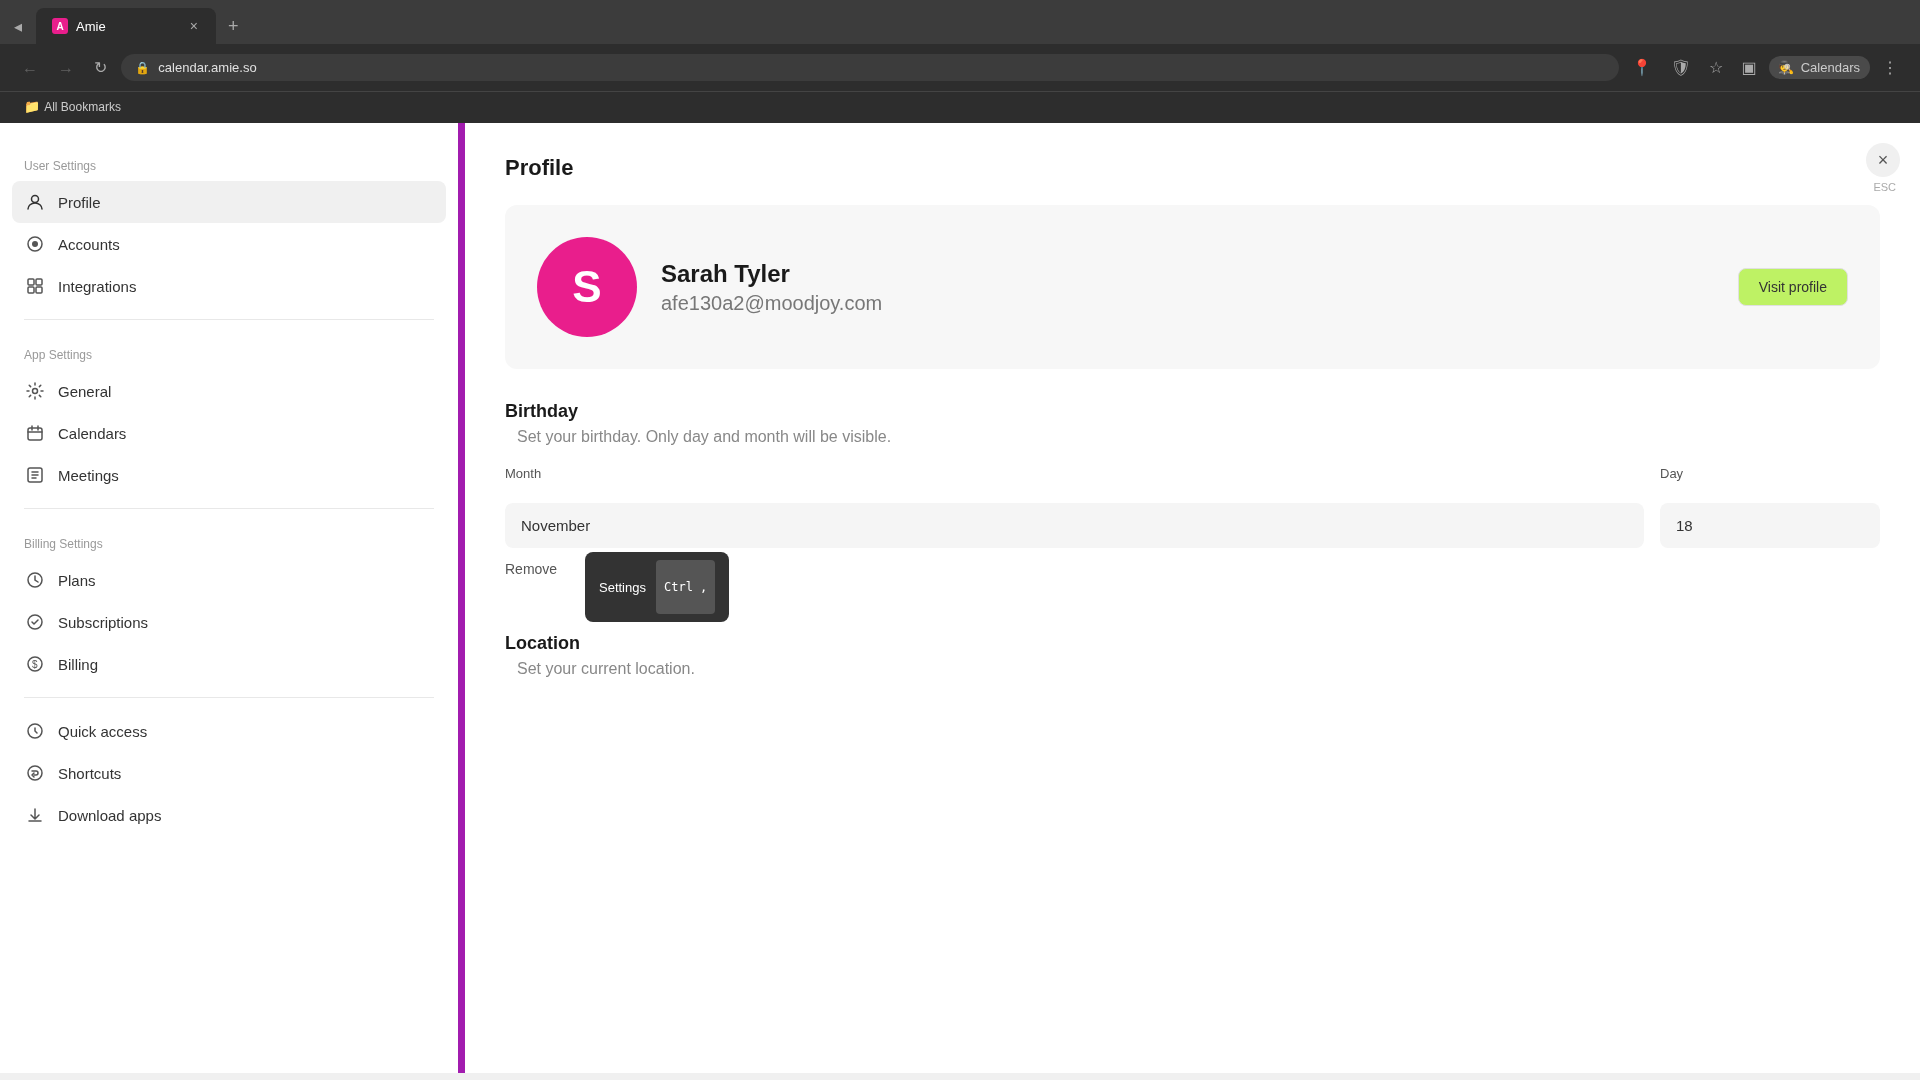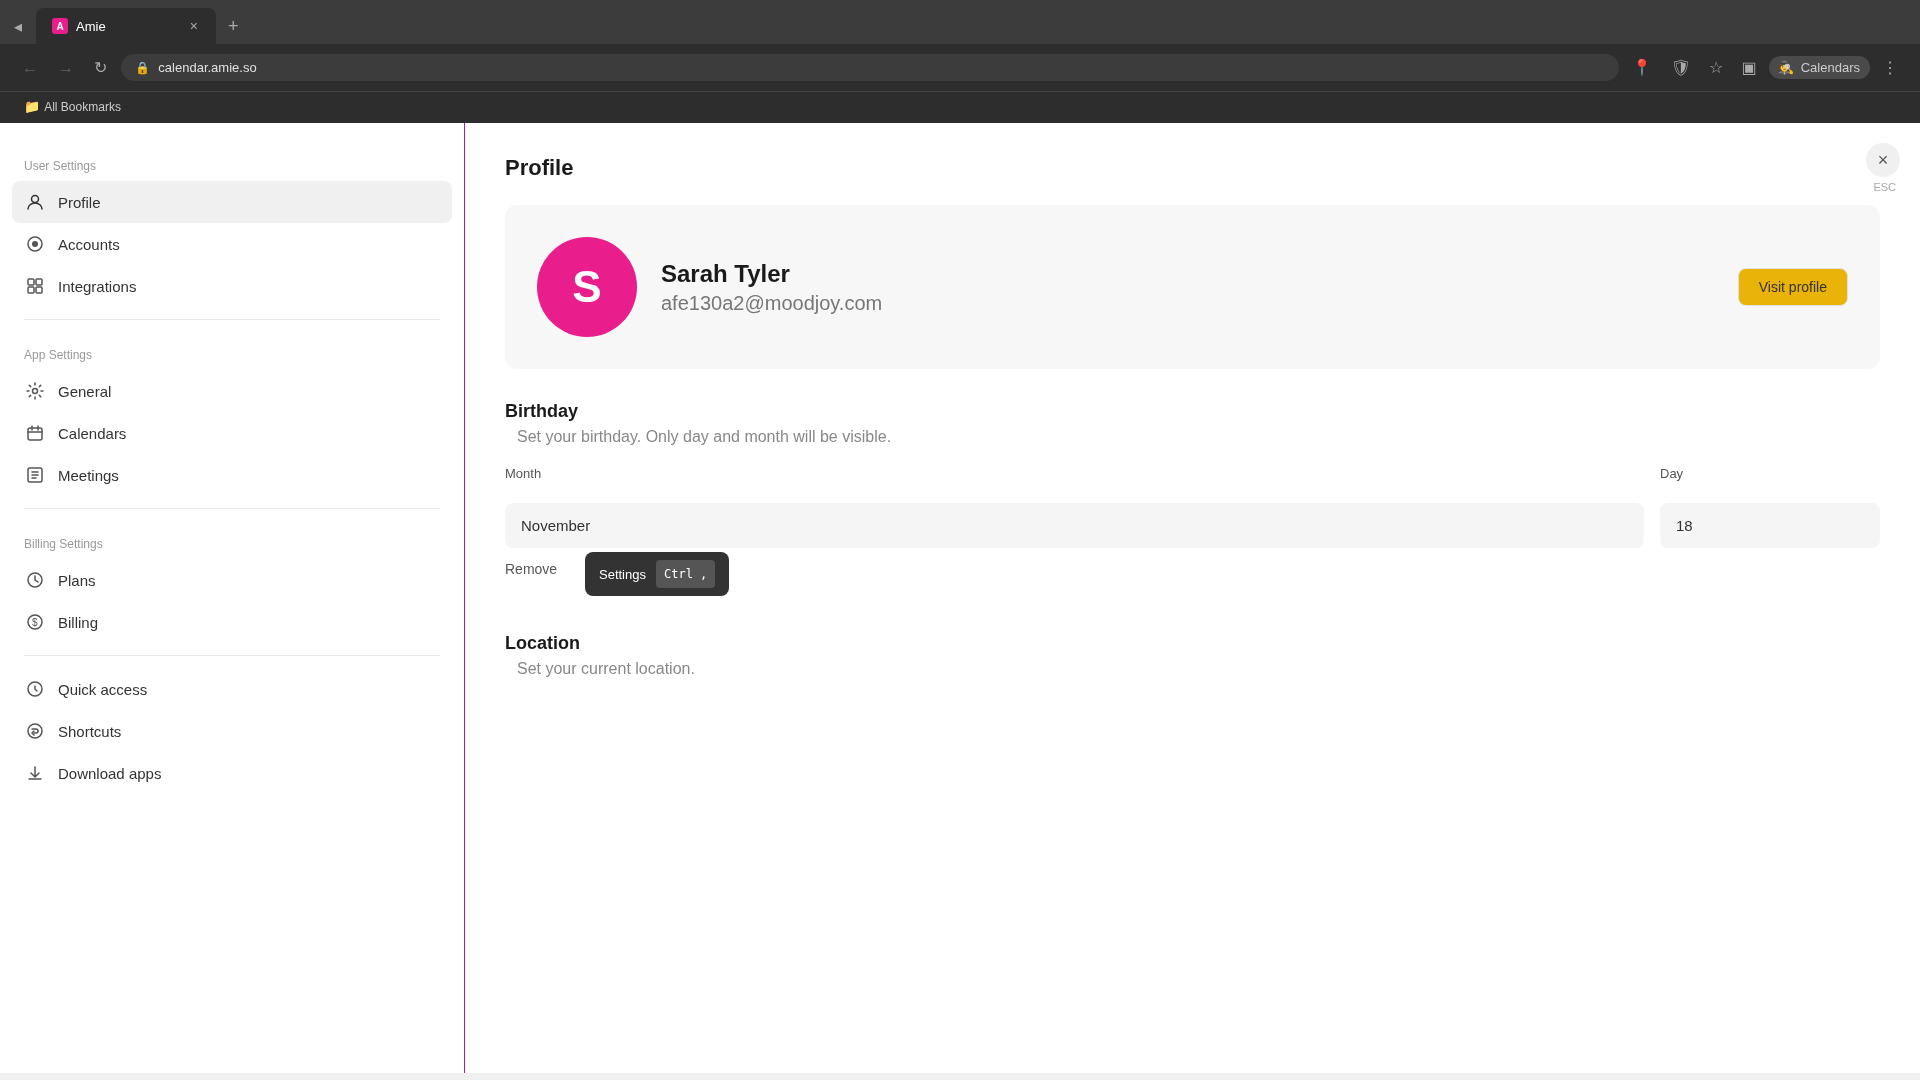--- a/index.html
+++ b/index.html
@@ -27,42 +27,42 @@
     .incognito-badge { display: flex; align-items: center; gap: 6px; background: #4a4a4a; border-radius: 20px; padding: 4px 10px; color: #ccc; font-size: 13px; cursor: pointer; }
 
     .bookmarks-bar { background: #2d2d2d; padding: 4px 16px 6px; display: flex; align-items: center; gap: 8px; border-top: 1px solid #444; }
     .bookmark-item { display: flex; align-items: center; gap: 4px; color: #ccc; font-size: 12px; cursor: pointer; padding: 3px 8px; border-radius: 4px; }
     .bookmark-folder-icon { font-size: 13px; }
 
     
     .app-content { display: flex; width: 100%; height: calc(1080px - 130px); background: #fff; }
 
     
-    .sidebar { width: 465px; background: #fff; padding: 20px 0; border-right: 1px solid #a21caf; overflow-y: auto; flex-shrink: 0; }
+    .sidebar { width: 465px; background: #fff; padding: 20px 0; border-right: 7px solid #a21caf; overflow-y: auto; flex-shrink: 0; }
     .sidebar-section-label { font-size: 12px; color: #999; padding: 16px 24px 8px; font-weight: 500; }
     .sidebar-item { display: flex; align-items: center; gap: 12px; padding: 10px 24px; cursor: pointer; font-size: 15px; color: #333; border-radius: 0; position: relative; }
     .sidebar-item.active { background: #f0f0f0; font-weight: 500; border-radius: 8px; margin: 0 12px; padding: 10px 12px; }
     .sidebar-item .item-icon { width: 22px; height: 22px; display: flex; align-items: center; justify-content: center; font-size: 16px; color: #555; flex-shrink: 0; }
     .sidebar-item .item-label { flex: 1; }
     .sidebar-divider { height: 1px; background: #e8e8e8; margin: 12px 24px; }
 
     
     .main-content { flex: 1; position: relative; overflow-y: auto; padding: 32px 40px; background: #fff; }
     .close-btn { position: absolute; top: 20px; right: 20px; width: 32px; height: 32px; background: #f0f0f0; border: none; border-radius: 50%; cursor: pointer; font-size: 18px; color: #555; display: flex; align-items: center; justify-content: center; }
     .esc-label { position: absolute; top: 56px; right: 22px; font-size: 11px; color: #aaa; }
 
     .page-title { font-size: 22px; font-weight: 600; color: #1a1a1a; margin-bottom: 24px; }
 
     
     .profile-card { background: #f7f7f7; border-radius: 12px; padding: 32px; margin-bottom: 32px; display: flex; align-items: center; gap: 24px; }
     .avatar { width: 100px; height: 100px; background: #e91e8c; border-radius: 50%; display: flex; align-items: center; justify-content: center; font-size: 44px; font-weight: 600; color: #fff; flex-shrink: 0; }
     .profile-info { flex: 1; }
     .profile-name { font-size: 24px; font-weight: 600; color: #1a1a1a; margin-bottom: 4px; }
     .profile-email { font-size: 20px; color: #777; }
-    .visit-profile-btn { background: #eab308; border: 1px solid #e0e0e0; border-radius: 8px; padding: 10px 20px; font-size: 14px; color: #333; cursor: pointer; white-space: nowrap; }
+    .visit-profile-btn { background: #bef264; border: 1px solid #e0e0e0; border-radius: 8px; padding: 10px 20px; font-size: 14px; color: #333; cursor: pointer; white-space: nowrap; }
 
     
     .section-title { font-size: 18px; font-weight: 600; color: #1a1a1a; margin-bottom: 6px; }
     .section-desc { font-size: 16px; color: #888; margin-bottom: 20px; margin-left: 12px; }
 
     
     .birthday-fields { display: flex; gap: 16px; margin-bottom: 12px; }
     .field-group { display: flex; flex-direction: column; gap: 22px; }
     .field-group.month { flex: 1; }
     .field-group.day { width: 220px; }
@@ -202,20 +202,29 @@
     <div class="sidebar-item">
       <div class="item-icon">
         <svg width="18" height="18" viewBox="0 0 18 18" fill="none">
           <circle cx="9" cy="9" r="7" stroke="#555" stroke-width="1.5"></circle>
           <path d="M9 5v4l3 2" stroke="#555" stroke-width="1.5" stroke-linecap="round"></path>
         </svg>
       </div>
       <span class="item-label">Plans</span>
     </div>
 
+    <div class="sidebar-item">
+      <div class="item-icon">
+        <svg width="18" height="18" viewBox="0 0 18 18" fill="none">
+          <circle cx="9" cy="9" r="7" stroke="#555" stroke-width="1.5"></circle>
+          <path d="M6 9l2 2 4-4" stroke="#555" stroke-width="1.5" stroke-linecap="round" stroke-linejoin="round"></path>
+        </svg>
+      </div>
+      <span class="item-label">Subscriptions</span>
+    </div>
 
     <div class="sidebar-item">
       <div class="item-icon">
         <svg width="18" height="18" viewBox="0 0 18 18" fill="none">
           <circle cx="9" cy="9" r="7" stroke="#555" stroke-width="1.5"></circle>
           <text x="6" y="13" font-size="10" fill="#555">$</text>
         </svg>
       </div>
       <span class="item-label">Billing</span>
     </div>
@@ -285,21 +294,21 @@
           <div class="field-input" style="background: #f5f5f5; border-radius: 8px; padding: 14px 16px; font-size: 15px; color: #333; cursor: pointer; width: 220px;">18</div>
         </div>
       </div>
 
       <div style="position: relative; display: inline-block;">
         <span class="remove-link">Remove</span>
 
         
         <div style="position: absolute; left: 80px; top: -8px; background: #333; color: #fff; border-radius: 8px; padding: 8px 14px; font-size: 13px; display: flex; align-items: center; gap: 10px; white-space: nowrap; z-index: 100;">
           <span>Settings</span>
-          <span style="background: #555; border-radius: 4px; padding: 7px 8px; font-size: 12px; font-family: monospace;">Ctrl ,</span>
+          <span style="background: #555; border-radius: 4px; padding: 20px 8px; font-size: 12px; font-family: monospace;">Ctrl ,</span>
         </div>
       </div>
     </div>
 
     <div class="location-section" style="margin-top: 32px;">
       <div class="section-title">Location</div>
       <div class="section-desc">Set your current location.</div>
     </div>
 
   </div>

